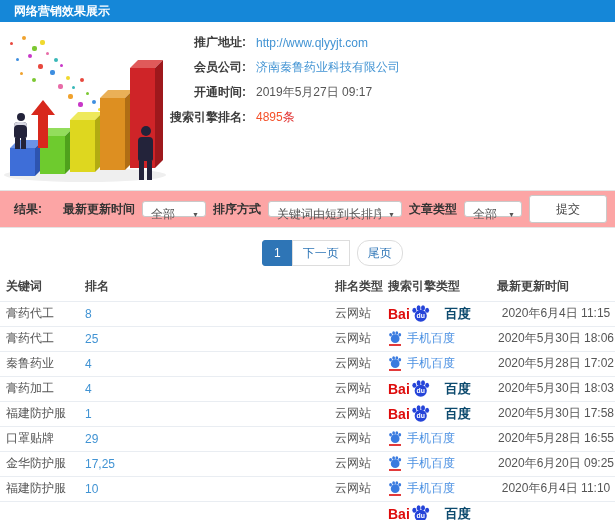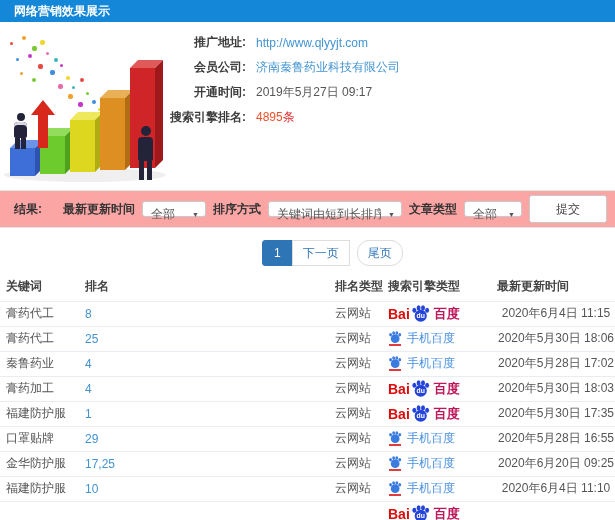--- a/index.html
+++ b/index.html
@@ -75,21 +75,21 @@
   .col4 { width:97px; } .col5 { width:130px; }
   .c-kw, th.col1 { padding-left:6px; }
   .c-tp { color:#666; }
   .c-en, th.col4 { }
   .c-dt, th.col5 { padding-left:12px;text-align:center; }
   .rank-link { color:#4193d3; text-decoration:none; cursor:pointer; }
 
   
   .bd-pc { display:inline-flex; align-items:center; vertical-align:middle; }
   .bd-pc .bai { color:#de0b0b; font-weight:bold; font-size:14px; letter-spacing:0; }
-  .bd-pc .bcn { color:#be185d; font-weight:bold; font-size:13px; margin-left:3px; }
+  .bd-pc .bcn { color:#0c4a6e; font-weight:bold; font-size:13px; margin-left:14px; }
   svg.paw-pc { width:19px; height:17px; margin:0 1px; }
   svg.paw-pc ellipse, svg.paw-pc circle { fill:#2544d9; }
   svg.paw-pc text { fill:#fff; font-size:9px; font-weight:bold;
     font-family:"Liberation Sans",sans-serif; }
   .bd-mb { display:inline-flex; align-items:center; vertical-align:middle; }
   .mpaw { display:inline-flex; flex-direction:column; align-items:center; margin-right:5px; }
   svg.paw-mb { width:14px; height:12px; }
   svg.paw-mb ellipse, svg.paw-mb circle { fill:#3a7be0; }
   .mline { display:block; width:12px; height:2px; background:#e23b3b; margin-top:1px; }
   .mtxt { color:#4a90e2; font-size:12px; }
@@ -326,21 +326,21 @@
             <svg class="paw-pc" viewBox="0 0 25 22">
   <ellipse cx="4.4" cy="6.8" rx="2.6" ry="3.3"></ellipse>
               <ellipse cx="10" cy="3.6" rx="2.6" ry="3.3"></ellipse>
   <ellipse cx="15.8" cy="3.6" rx="2.6" ry="3.3"></ellipse>
               <ellipse cx="21.2" cy="6.8" rx="2.6" ry="3.3"></ellipse>
   <circle cx="12.8" cy="14" r="8"></circle>
               <text x="12.8" y="17.2" text-anchor="middle">du</text>
             </svg>
             <span class="bcn">百度</span>
           </span></td>
-        <td class="c-dt">2020年5月30日 17:35</td>
+        <td class="c-dt">2020年5月30日 17:58</td>
       </tr>
       <tr>
         <td class="c-kw">口罩贴牌</td>
         <td class="c-rk"><a class="rank-link">29</a></td>
         <td class="c-tp">云网站</td>
         <td class="c-en"><span class="bd-mb">
       <span class="mpaw">
               <svg class="paw-mb" viewBox="0 0 25 22">
   <ellipse cx="4.4" cy="6.8" rx="2.6" ry="3.3"></ellipse>
                 <ellipse cx="10" cy="3.6" rx="2.6" ry="3.3"></ellipse>

